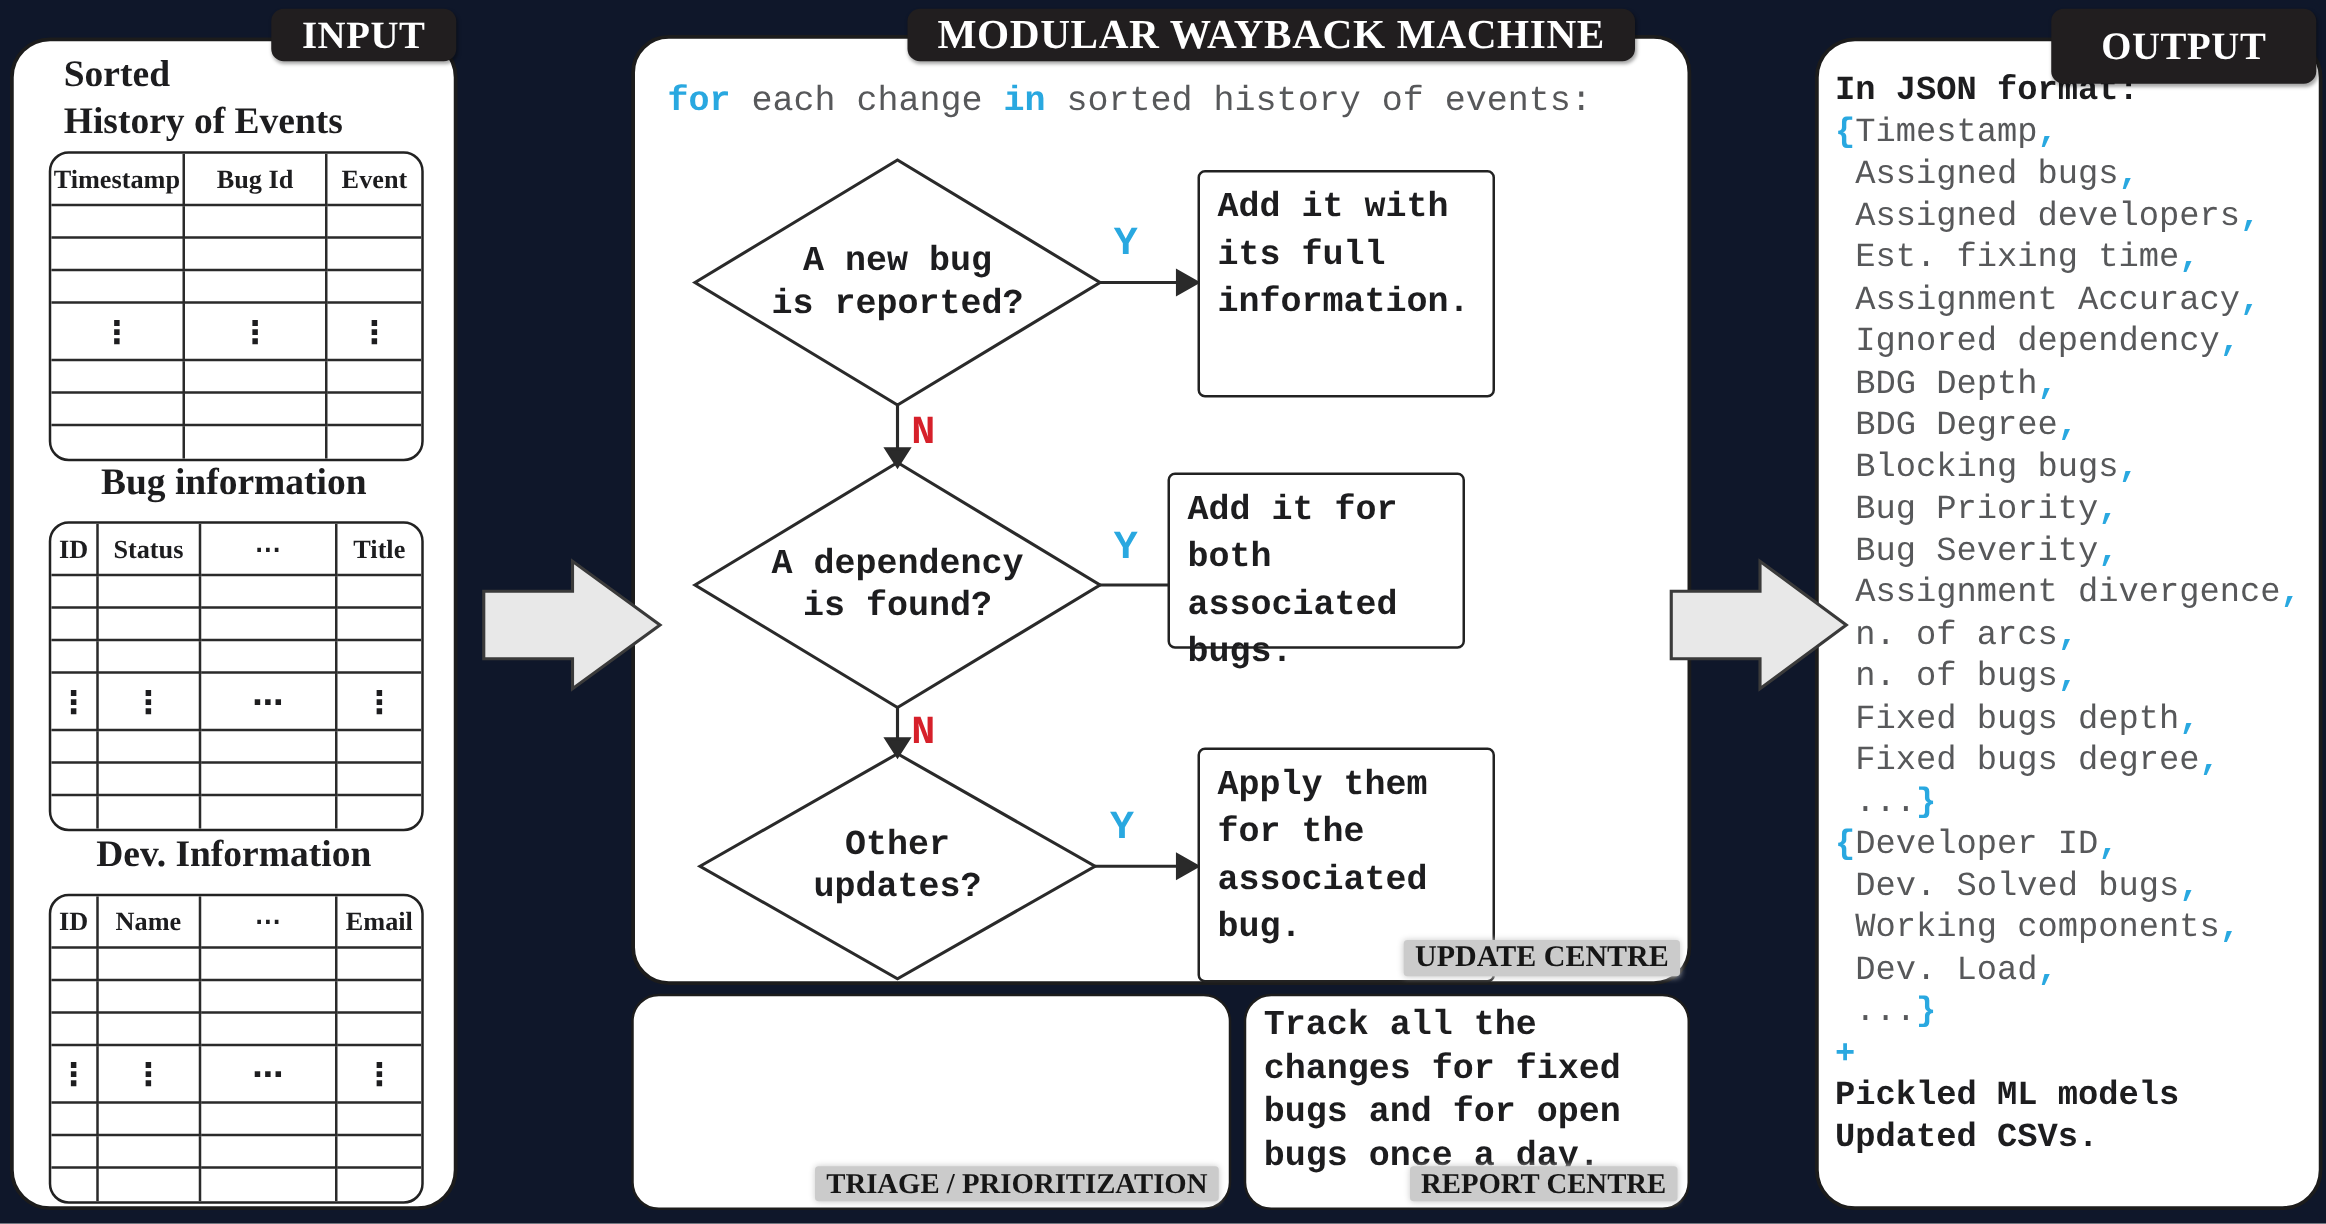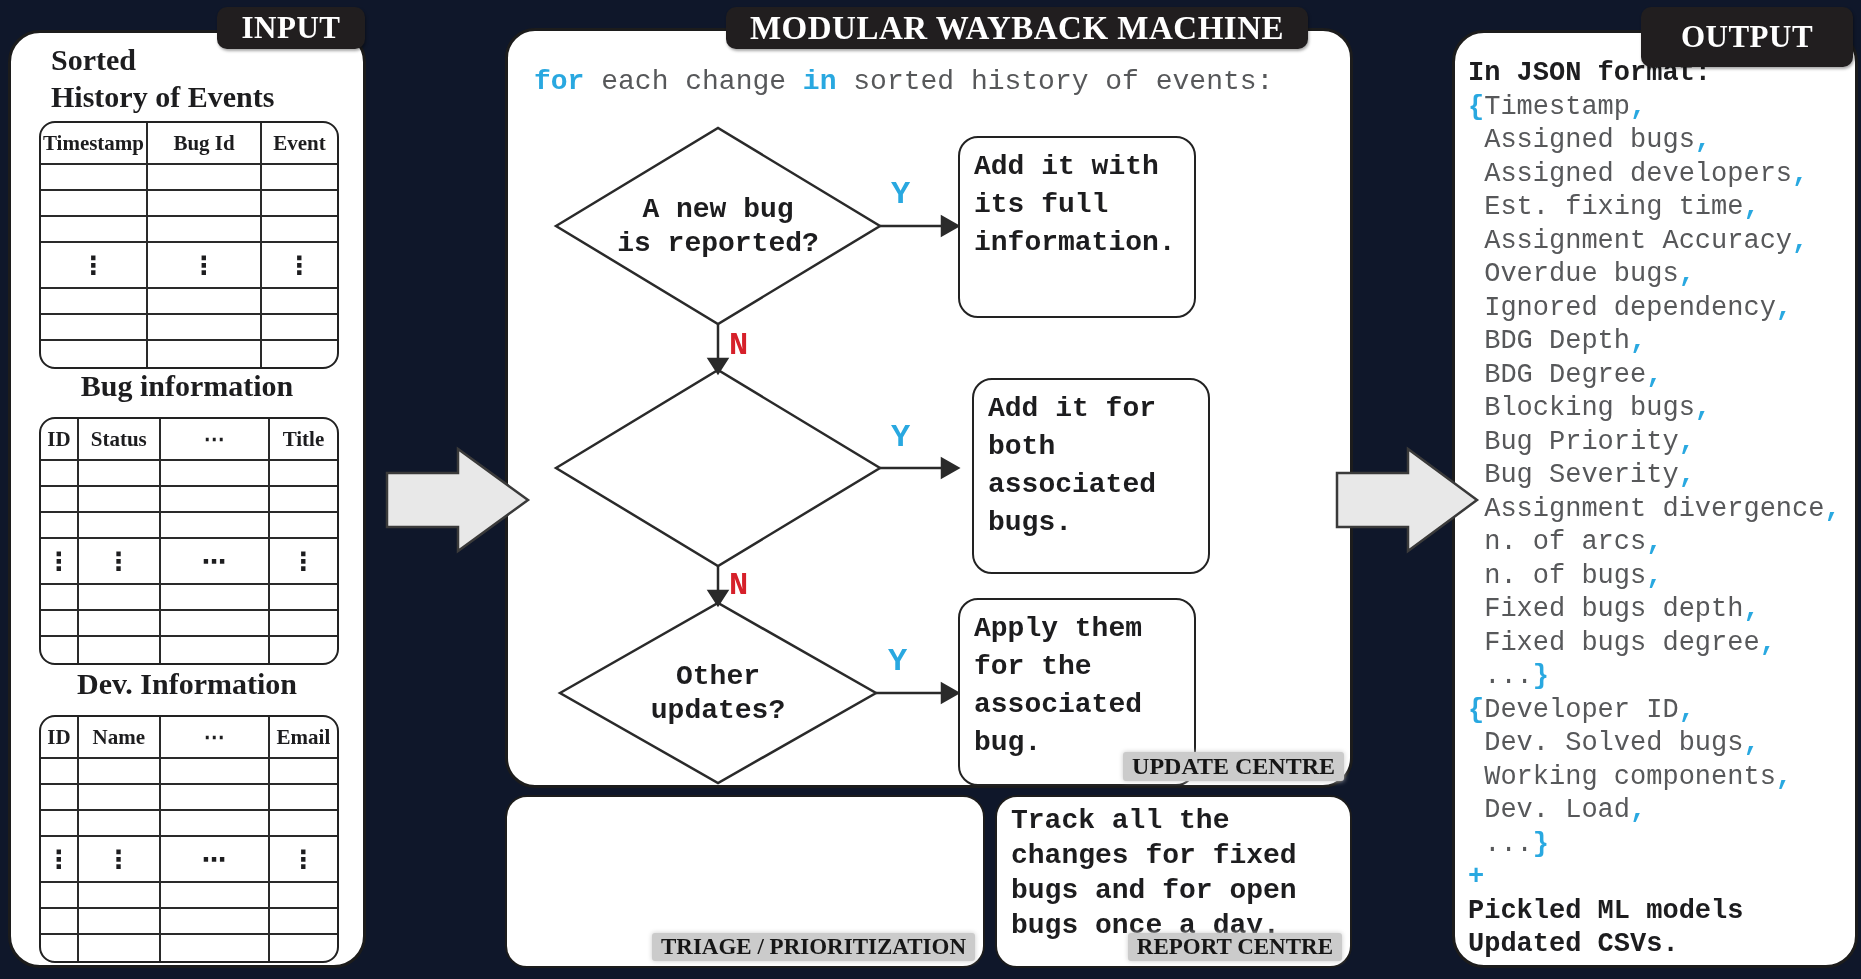--- a/index.html
+++ b/index.html
@@ -38,21 +38,21 @@
   #machine-tab{right:42px;top:-24px;height:42px;font-size:33px;padding:0 24px;}
   #for-line{position:absolute;left:26px;top:36px;font-family:var(--mono);font-size:28px;line-height:30px;white-space:pre;}
   .seg-g{color:var(--gray);}
   .seg-c{color:var(--cyan);font-weight:bold;}
   .seg-k{color:var(--ink);font-weight:bold;}
   #flow-svg{position:absolute;left:0;top:0;}
   .diamond-label{position:absolute;text-align:center;font-family:var(--mono);font-weight:bold;
        font-size:28px;line-height:34px;color:var(--ink);white-space:pre-line;}
   .ybadge{position:absolute;font-family:var(--mono);font-weight:bold;font-size:32px;color:var(--cyan);}
   .nbadge{position:absolute;font-family:var(--mono);font-weight:bold;font-size:32px;color:var(--red);}
-  .action-box{position:absolute;border:2.5px solid #222;border-radius:20px;background:#fff;
+  .action-box{position:absolute;border:2.5px solid #222;border-radius:6px;background:#fff;
        font-family:var(--mono);font-weight:bold;font-size:28px;line-height:38px;color:var(--ink);
        white-space:pre-line;padding:10px 14px;box-sizing:border-box;}
   .badge{position:absolute;background:#cbcbcb;border-radius:3px;font-family:var(--serif);font-weight:bold;
        font-size:24px;color:#161616;padding:1px 9px;box-shadow:0 0 5px #cbcbcb;white-space:nowrap;margin-left:32px;}
 
   
   .sub-box{position:absolute;background:#fff;border:2.5px solid #1c1c1c;border-radius:22px;z-index:1;box-sizing:border-box;}
   #triage-box{left:505px;top:795px;width:480px;height:173px;}
   #report-box{left:995px;top:795px;width:357px;height:173px;}
   .sub-text{position:absolute;left:14px;top:6px;font-family:var(--mono);font-weight:bold;font-size:28px;
@@ -194,33 +194,35 @@
         <polygon points="434,186 434,204 450,195"></polygon>
         <line x1="372" y1="437" x2="434" y2="437"></line>
         <polygon points="434,428 434,446 450,437"></polygon>
         <line x1="368" y1="662" x2="434" y2="662"></line>
         <polygon points="434,653 434,671 450,662"></polygon>
       </g>
     </svg>
 
     <div class="diamond-label" style="left:60px;top:162px;width:300px;">A new bug
 is reported?</div>
+    <div class="diamond-label" style="left:60px;top:404px;width:300px;">A dependency
+is found?</div>
     <div class="diamond-label" style="left:60px;top:629px;width:300px;">Other
 updates?</div>
 
     <div class="ybadge" style="left:383px;top:145px;">Y</div>
     <div class="ybadge" style="left:383px;top:388px;">Y</div>
     <div class="ybadge" style="left:380px;top:612px;">Y</div>
     <div class="nbadge" style="left:221px;top:296px;">N</div>
     <div class="nbadge" style="left:221px;top:536px;">N</div>
 
     <div class="action-box" style="left:450px;top:105px;width:238px;height:182px;">Add it with
 its full
 information.</div>
-    <div class="action-box" style="left:464px;top:347px;width:238px;height:196px;">Add it for
+    <div class="action-box" style="left:426px;top:347px;width:238px;height:141px;">Add it for
 both
 associated
 bugs.</div>
     <div class="action-box" style="left:450px;top:567px;width:238px;height:188px;">Apply them
 for the
 associated
 bug.</div>
 
     <div class="badge" style="right:6px;bottom:4px;">UPDATE CENTRE</div>
   </div>
@@ -238,21 +240,20 @@
 
   <div class="panel" id="output-panel">
     <div class="tab" id="output-tab">OUTPUT</div>
     <div id="output-lines">
         <span class="out-line"><span class="seg-k">In JSON format:</span></span>
         <span class="out-line"><span class="seg-c">{</span><span class="seg-g">Timestamp</span><span class="seg-c">,</span></span>
         <span class="out-line"><span class="seg-g"> Assigned bugs</span><span class="seg-c">,</span></span>
         <span class="out-line"><span class="seg-g"> Assigned developers</span><span class="seg-c">,</span></span>
         <span class="out-line"><span class="seg-g"> Est. fixing time</span><span class="seg-c">,</span></span>
         <span class="out-line"><span class="seg-g"> Assignment Accuracy</span><span class="seg-c">,</span></span>
-        <span class="out-line"><span class="seg-g"> Overdue bugs</span><span class="seg-c">,</span></span>
         <span class="out-line"><span class="seg-g"> Ignored dependency</span><span class="seg-c">,</span></span>
         <span class="out-line"><span class="seg-g"> BDG Depth</span><span class="seg-c">,</span></span>
         <span class="out-line"><span class="seg-g"> BDG Degree</span><span class="seg-c">,</span></span>
         <span class="out-line"><span class="seg-g"> Blocking bugs</span><span class="seg-c">,</span></span>
         <span class="out-line"><span class="seg-g"> Bug Priority</span><span class="seg-c">,</span></span>
         <span class="out-line"><span class="seg-g"> Bug Severity</span><span class="seg-c">,</span></span>
         <span class="out-line"><span class="seg-g"> Assignment divergence</span><span class="seg-c">,</span></span>
         <span class="out-line"><span class="seg-g"> n. of arcs</span><span class="seg-c">,</span></span>
         <span class="out-line"><span class="seg-g"> n. of bugs</span><span class="seg-c">,</span></span>
         <span class="out-line"><span class="seg-g"> Fixed bugs depth</span><span class="seg-c">,</span></span>

